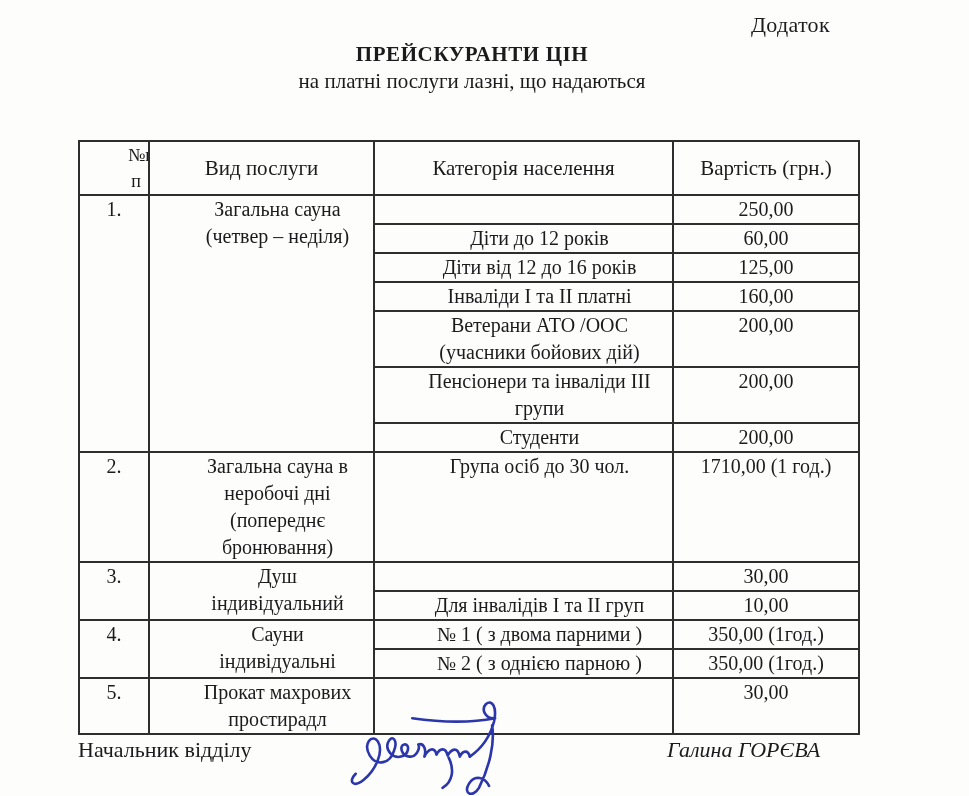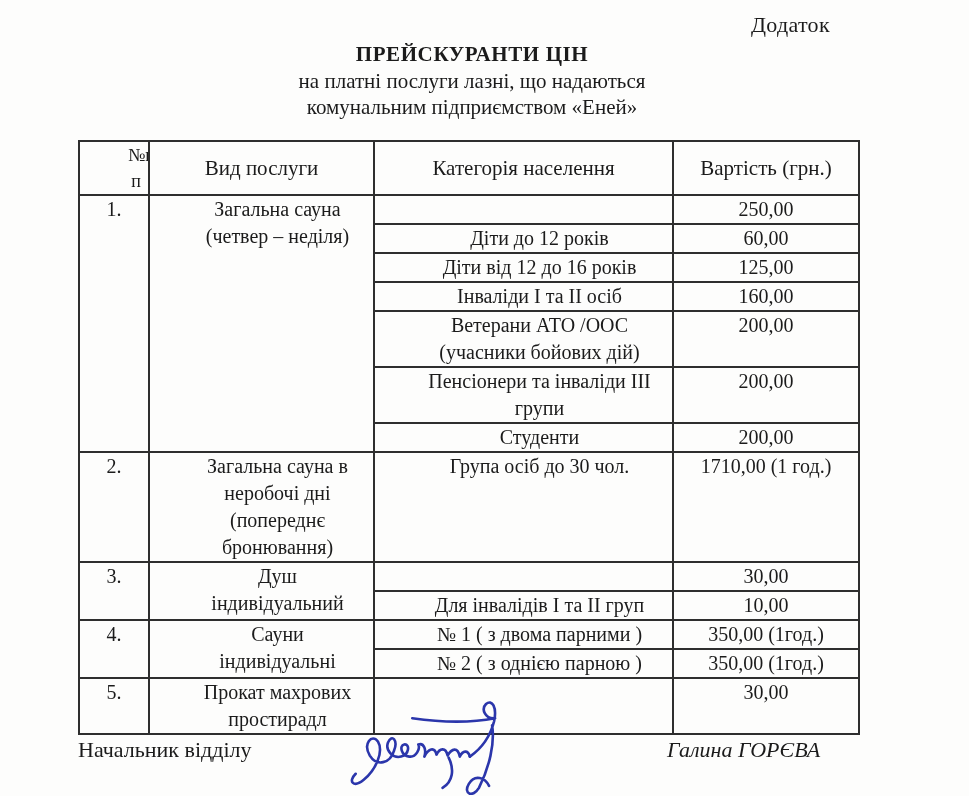--- a/index.html
+++ b/index.html
@@ -99,21 +99,20 @@
 </head>
 <body>
 
 <div class="page">
 
   <div class="appendix">Додаток</div>
 
   <div class="title-block">
     <div class="title">ПРЕЙСКУРАНТИ ЦІН</div>
     <div class="subtitle">на платні послуги лазні, що надаються</div>
-    <div class="subtitle">комунальним підприємством «Еней»</div>
   </div>
 
   <table class="price-table">
     <colgroup>
       <col style="width:70px">
       <col style="width:225px">
       <col style="width:299px">
       <col style="width:186px">
     </colgroup>
     <thead>
@@ -135,21 +134,21 @@
       </tr>
       <tr class="h1">
         <td class="cat">Діти до 12 років</td>
         <td class="price">60,00</td>
       </tr>
       <tr class="h1">
         <td class="cat">Діти від 12 до 16 років</td>
         <td class="price">125,00</td>
       </tr>
       <tr class="h1">
-        <td class="cat">Інваліди І та ІІ осіб</td>
+        <td class="cat">Інваліди І та ІІ платні</td>
         <td class="price">160,00</td>
       </tr>
       <tr class="h2">
         <td class="cat">Ветерани АТО /ООС
 (учасники бойових дій)</td>
         <td class="price">200,00</td>
       </tr>
       <tr class="h2">
         <td class="cat">Пенсіонери та інваліди ІІІ
 групи</td>

